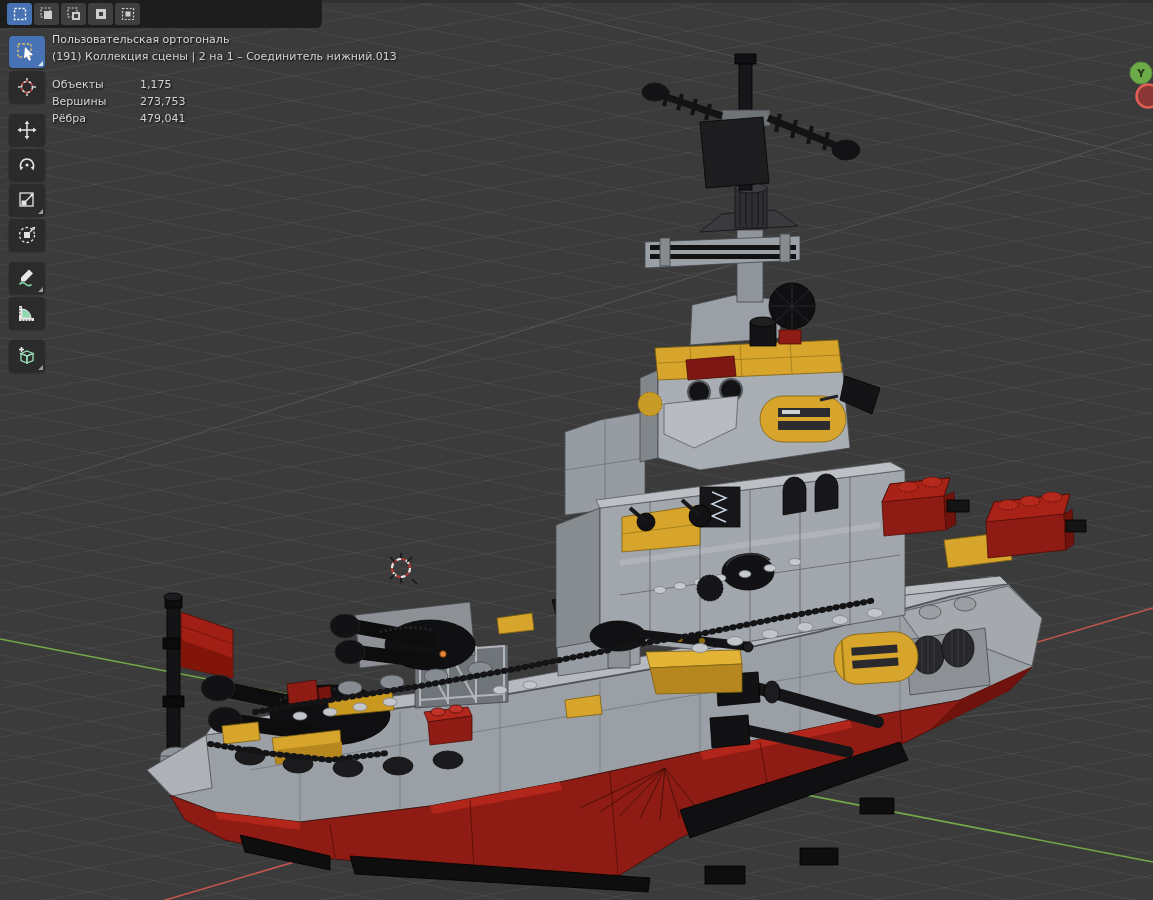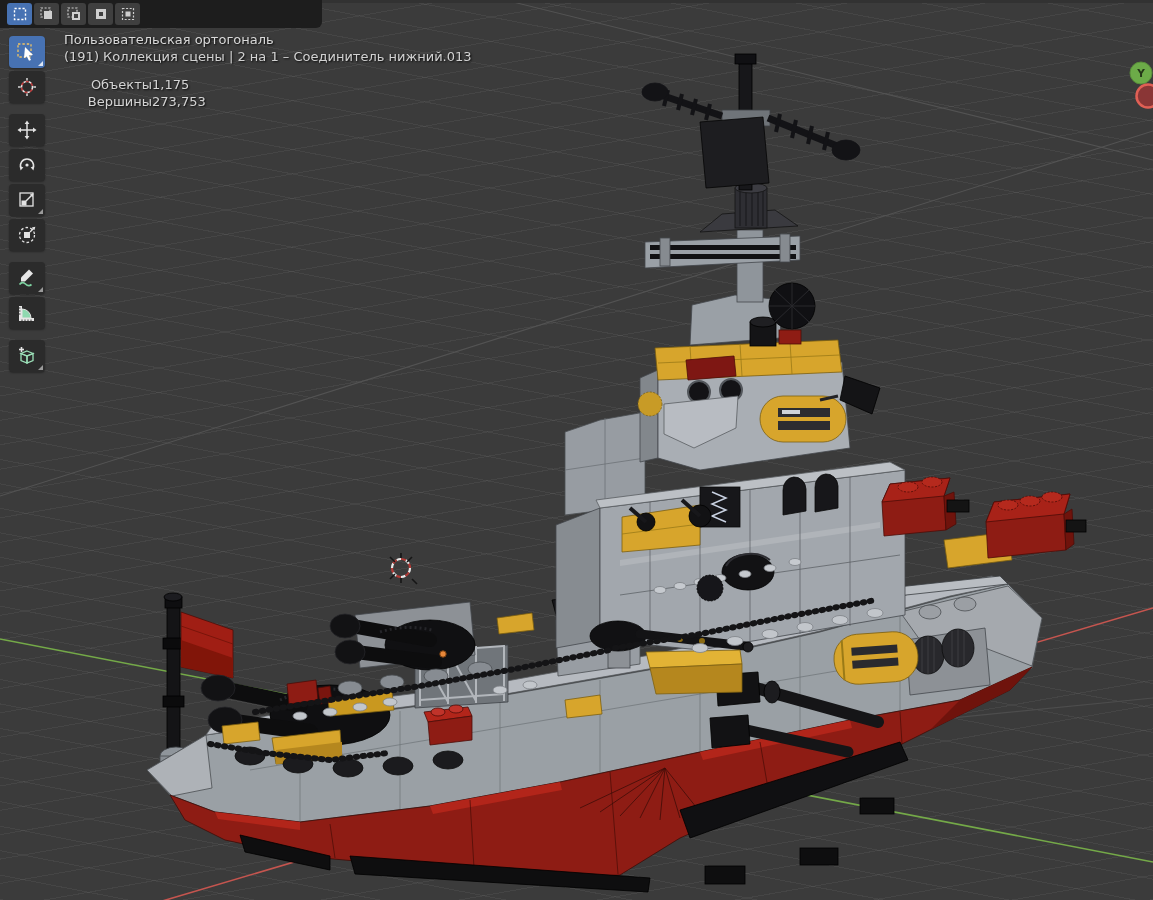--- a/index.html
+++ b/index.html
@@ -21,26 +21,26 @@
   .tool-col{position:absolute;left:9px;top:36px;display:flex;flex-direction:column;z-index:10;}
   .tool-btn{position:relative;width:36px;height:32px;background:#2b2b2b;border-radius:4px;
     margin-bottom:3px;display:flex;align-items:center;justify-content:center;cursor:pointer;
     box-shadow:0 1px 2px rgba(0,0,0,.35);}
   .tool-btn.active{background:#4772b3;}
   .tool-btn.group-gap{margin-top:8px;}
   .tri{position:absolute;right:2px;bottom:2px;width:0;height:0;
     border-left:5px solid transparent;border-bottom:5px solid #9a9a9a;}
   .tool-btn.active .tri{border-bottom-color:#dce6f5;}
   
-  .overlay{position:absolute;left:64px;top:31px;z-index:9;color:#d9d9d9;font-size:13px;
+  .overlay{position:absolute;left:52px;top:31px;z-index:9;color:#d9d9d9;font-size:11px;
     text-shadow:1px 1px 2px rgba(0,0,0,.85);line-height:17px;white-space:nowrap;}
   .overlay .line2{color:#d2d2d2;}
   .stats{margin-top:11px;}
   .stat-row{display:flex;}
-  .stat-label{width:88px;color:#d4d4d4;text-align:right;}
+  .stat-label{width:88px;color:#d4d4d4;}
   .stat-value{color:#d4d4d4;}
 </style>
 </head>
 <body>
 
 <div class="viewport">
   <div class="top-edge"></div>
 
   <svg class="scene-svg" width="1153" height="900" viewBox="0 0 1153 900">
 
@@ -546,15 +546,19 @@
     <div class="line2">(191) Коллекция сцены | 2 на 1 – Соединитель нижний.013</div>
     <div class="stats">
       <div class="stat-row">
         <span class="stat-label">Объекты</span>
         <span class="stat-value">1,175</span>
       </div>
       <div class="stat-row">
         <span class="stat-label">Вершины</span>
         <span class="stat-value">273,753</span>
       </div>
+      <div class="stat-row">
+        <span class="stat-label">Рёбра</span>
+        <span class="stat-value">479,041</span>
+      </div>
     </div>
   </div>
 </div>
 
 </body></html>

